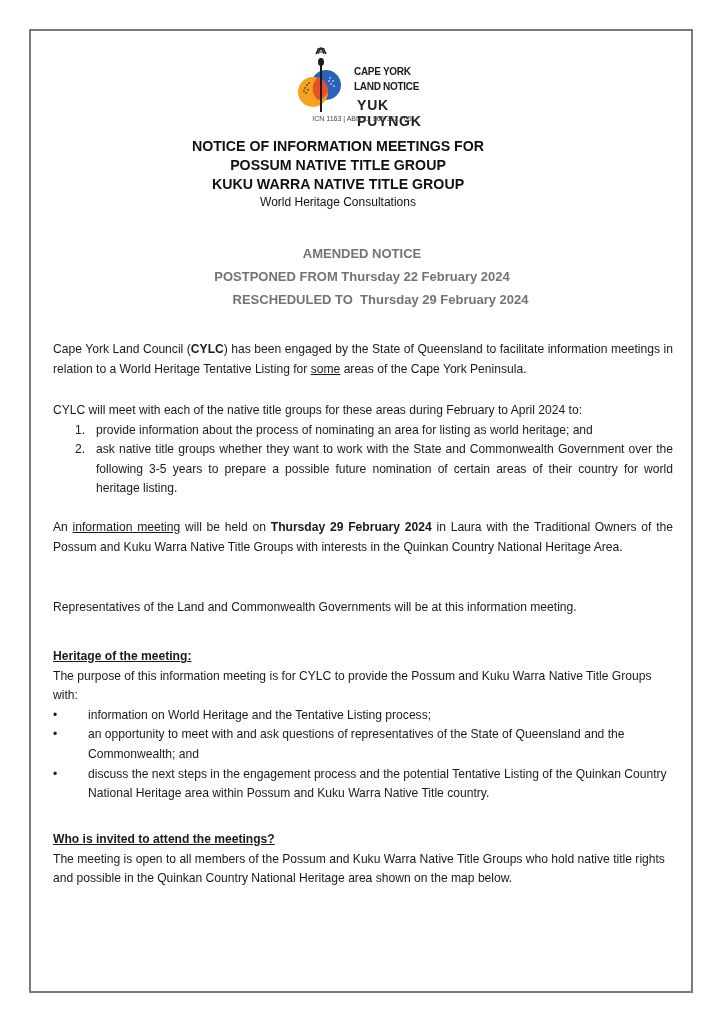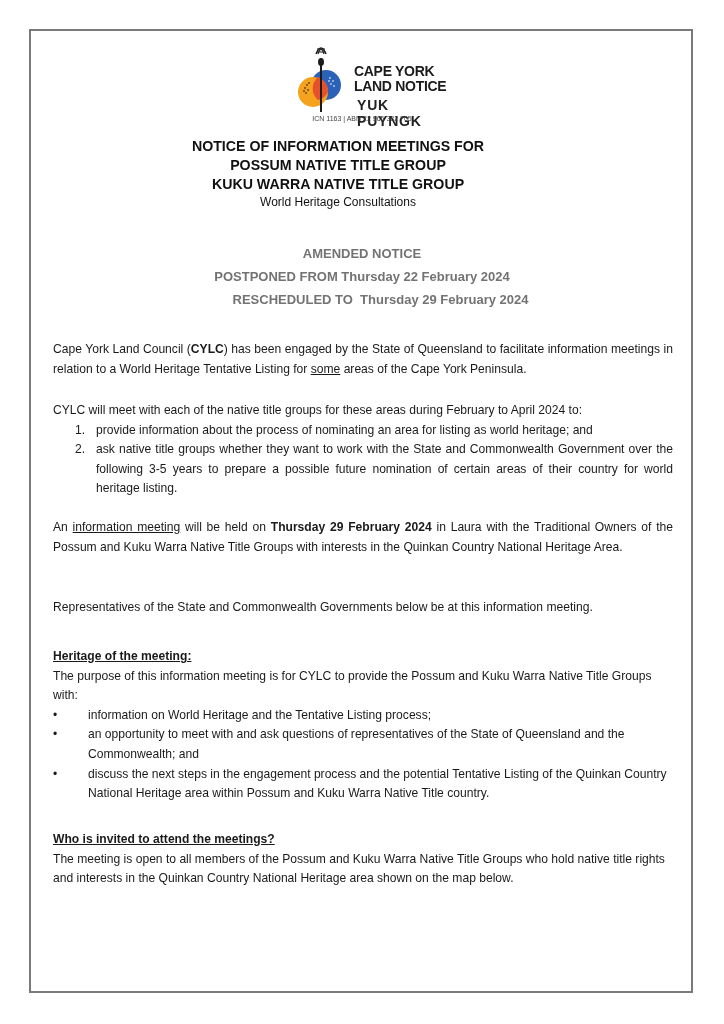--- a/index.html
+++ b/index.html
@@ -3,21 +3,21 @@
 <meta charset="utf-8">
 <style>
   html, body { margin: 0; padding: 0; background: #ffffff; }
   body { width: 724px; height: 1024px; position: relative; overflow: hidden;
          font-family: "Liberation Sans", sans-serif; color: #1a1a1a; }
   .page-border { position: absolute; left: 29px; top: 29px; width: 664px; height: 964px;
                  border: 2px solid #7a7a7a; box-sizing: border-box; }
   .logo { position: absolute; left: 296px; top: 40px; width: 160px; height: 72px; }
   .logo-mark { position: absolute; left: 0; top: 0; width: 50px; height: 72px; }
   .logo-text { position: absolute; left: 58px; top: 24px; line-height: 15px;
-               font-weight: bold; font-size: 14px; color: #1b1b1b; letter-spacing: -0.3px; }
+               font-weight: bold; font-size: 10px; color: #1b1b1b; letter-spacing: -0.3px; }
   .logo-sub { position: absolute; left: 61px; top: 57px; font-size: 14px; font-weight: bold;
               letter-spacing: 0.8px; color: #222; }
   .icn { position: absolute; left: 0; width: 724px; top: 115px; text-align: center;
          font-size: 7px; color: #444; }
   .title { position: absolute; left: 0; width: 676px; top: 137px; text-align: center;
            font-weight: bold; font-size: 14.2px; line-height: 19px; color: #111; }
   .subtitle { font-weight: normal; font-size: 12px; line-height: 16px; }
   .red { position: absolute; left: 0; width: 724px; top: 242px; text-align: center;
          color: #737373; font-weight: bold; font-size: 13px; line-height: 23px; }
   .body { position: absolute; left: 53px; width: 620px; font-size: 12.1px; line-height: 19.6px;
@@ -95,28 +95,28 @@
   <ol class="num-list">
     <li><span class="num">1.</span><span>provide information about the process of nominating an area for listing as world heritage; and</span></li>
     <li><span class="num">2.</span><span>ask native title groups whether they want to work with the State and Commonwealth Government over the following 3-5 years to prepare a possible future nomination of certain areas of their country for world heritage listing.</span></li>
   </ol>
 </div>
 
 <div class="body just" style="top: 518px;">
   <span>An </span><span class="u">information meeting</span><span> will be held on </span><b>Thursday 29 February 2024</b><span> in Laura with the Traditional Owners of the Possum and Kuku Warra Native Title Groups with interests in the Quinkan Country National Heritage Area.</span>
 </div>
 
-<div class="body" style="top: 598px;">Representatives of the State and Commonwealth Governments below be at this information meeting.</div>
+<div class="body" style="top: 598px;">Representatives of the Land and Commonwealth Governments will be at this information meeting.</div>
 
 <div class="body" style="top: 647px;">
   <div class="heading">Heritage of the meeting:</div>
   <div>The purpose of this information meeting is for CYLC to provide the Possum and Kuku Warra Native Title Groups with:</div>
   <ul class="bul-list">
     <li><span class="dot">•</span><span>information on World Heritage and the Tentative Listing process;</span></li>
     <li><span class="dot">•</span><span>an opportunity to meet with and ask questions of representatives of the State of Queensland and the Commonwealth; and</span></li>
     <li><span class="dot">•</span><span>discuss the next steps in the engagement process and the potential Tentative Listing of the Quinkan Country National Heritage area within Possum and Kuku Warra Native Title country.</span></li>
   </ul>
 </div>
 
 <div class="body" style="top: 830px;">
   <div class="heading">Who is invited to attend the meetings?</div>
-  <div>The meeting is open to all members of the Possum and Kuku Warra Native Title Groups who hold native title rights and interests in the Quinkan Country National Heritage area shown on the map below.</div>
+  <div>The meeting is open to all members of the Possum and Kuku Warra Native Title Groups who hold native title rights and possible in the Quinkan Country National Heritage area shown on the map below.</div>
 </div>
 
 </body></html>

